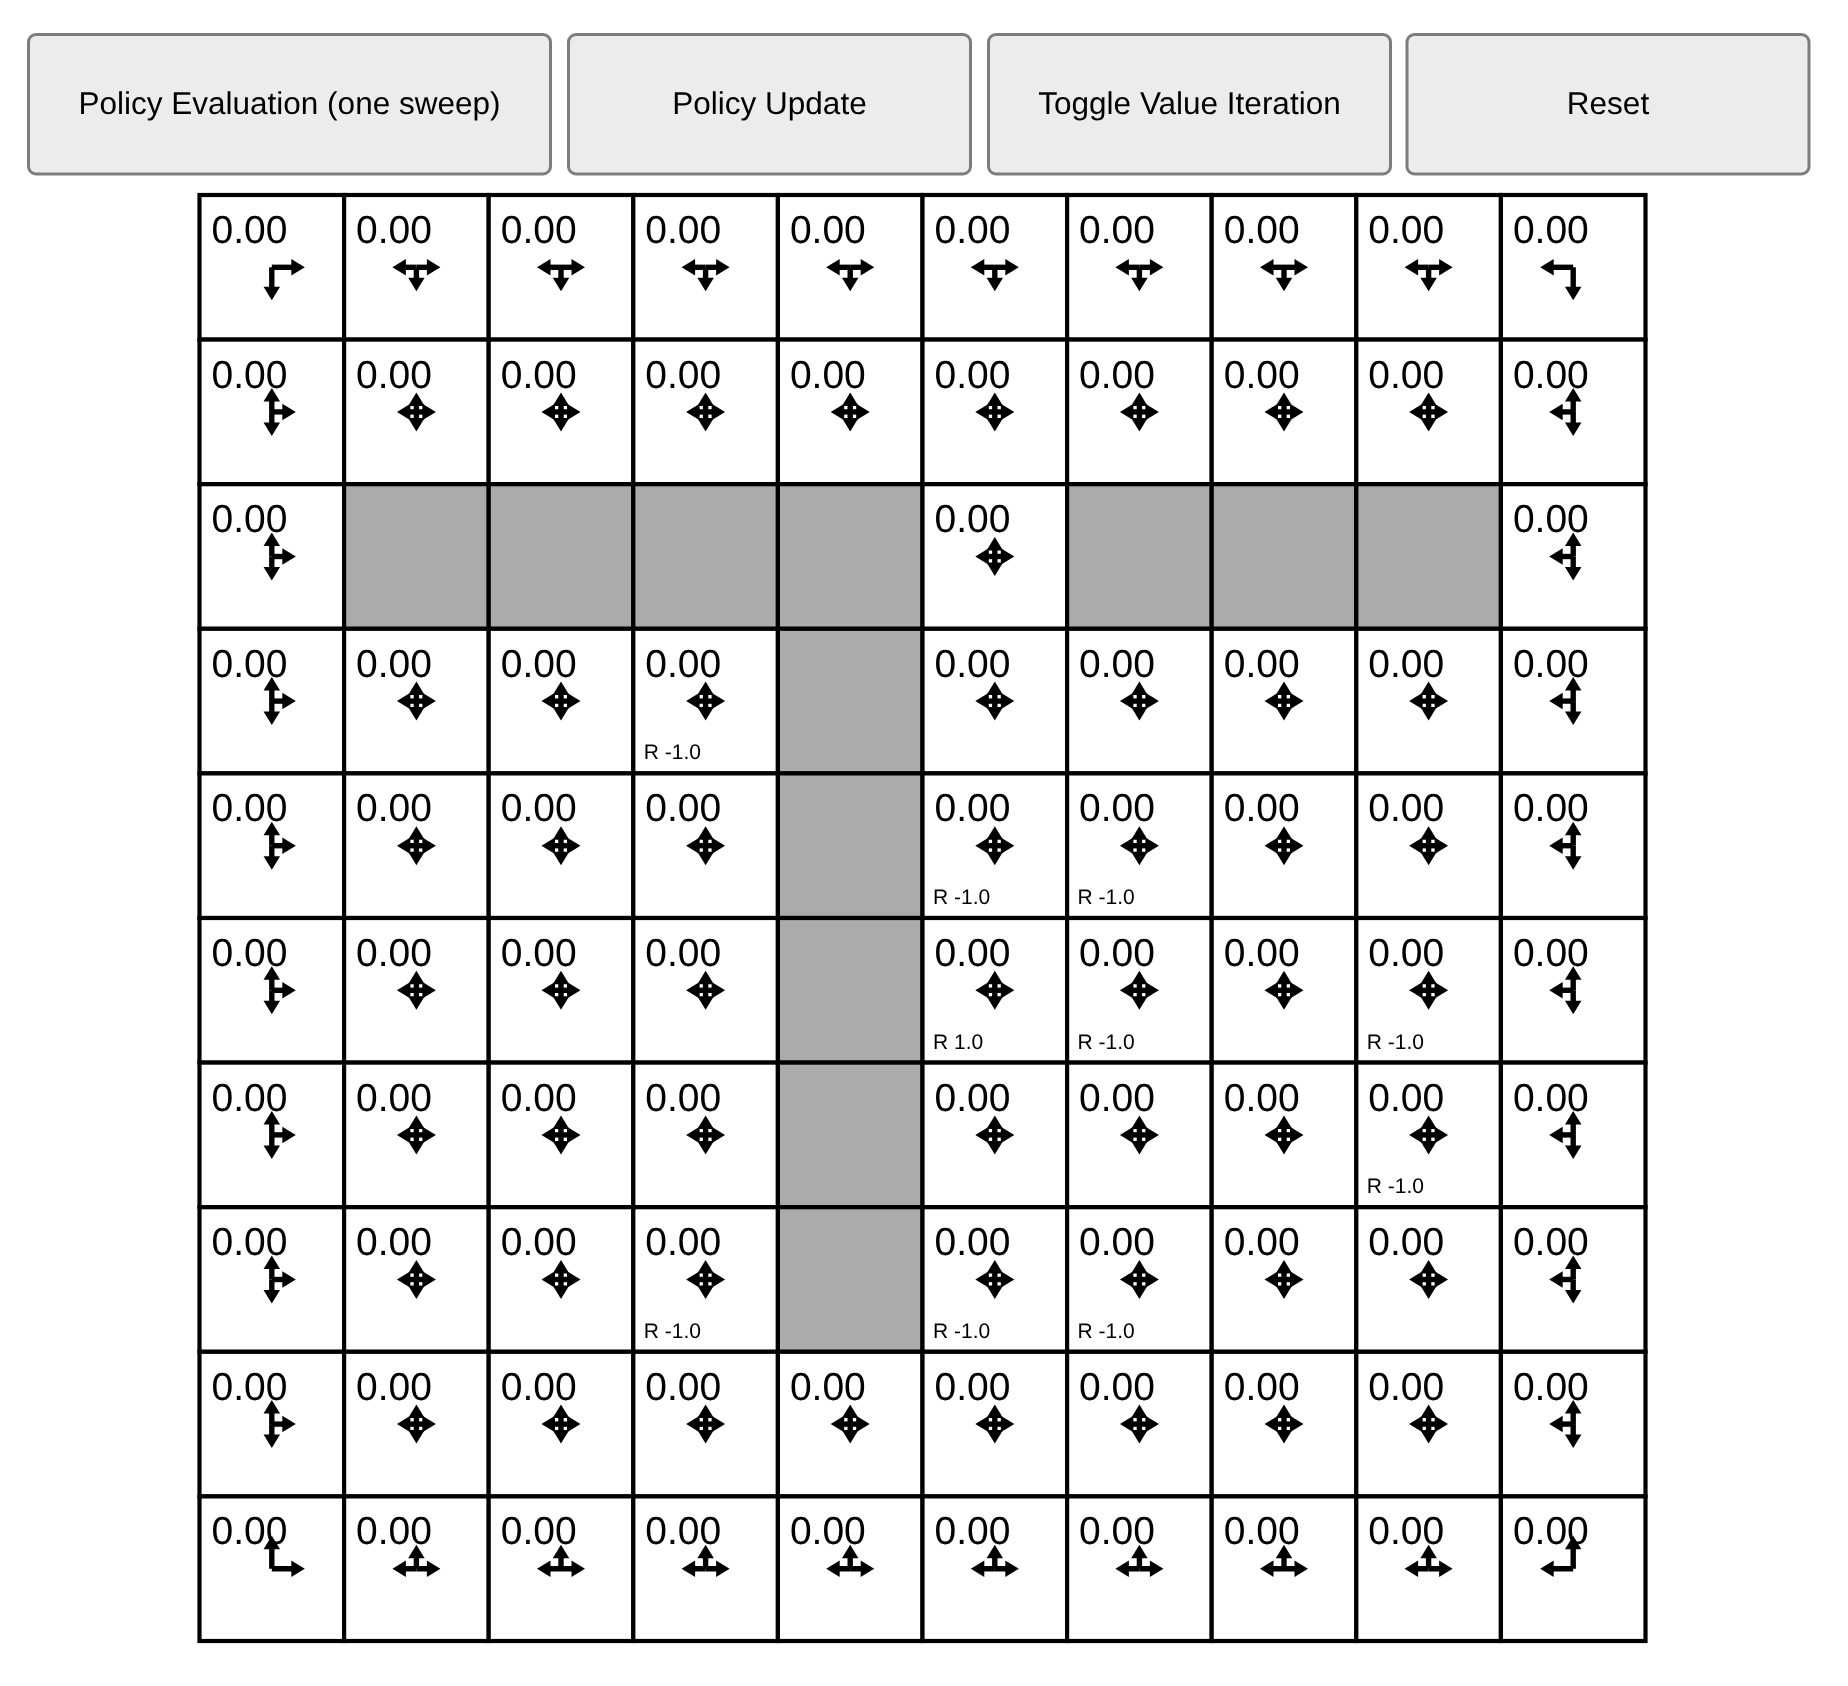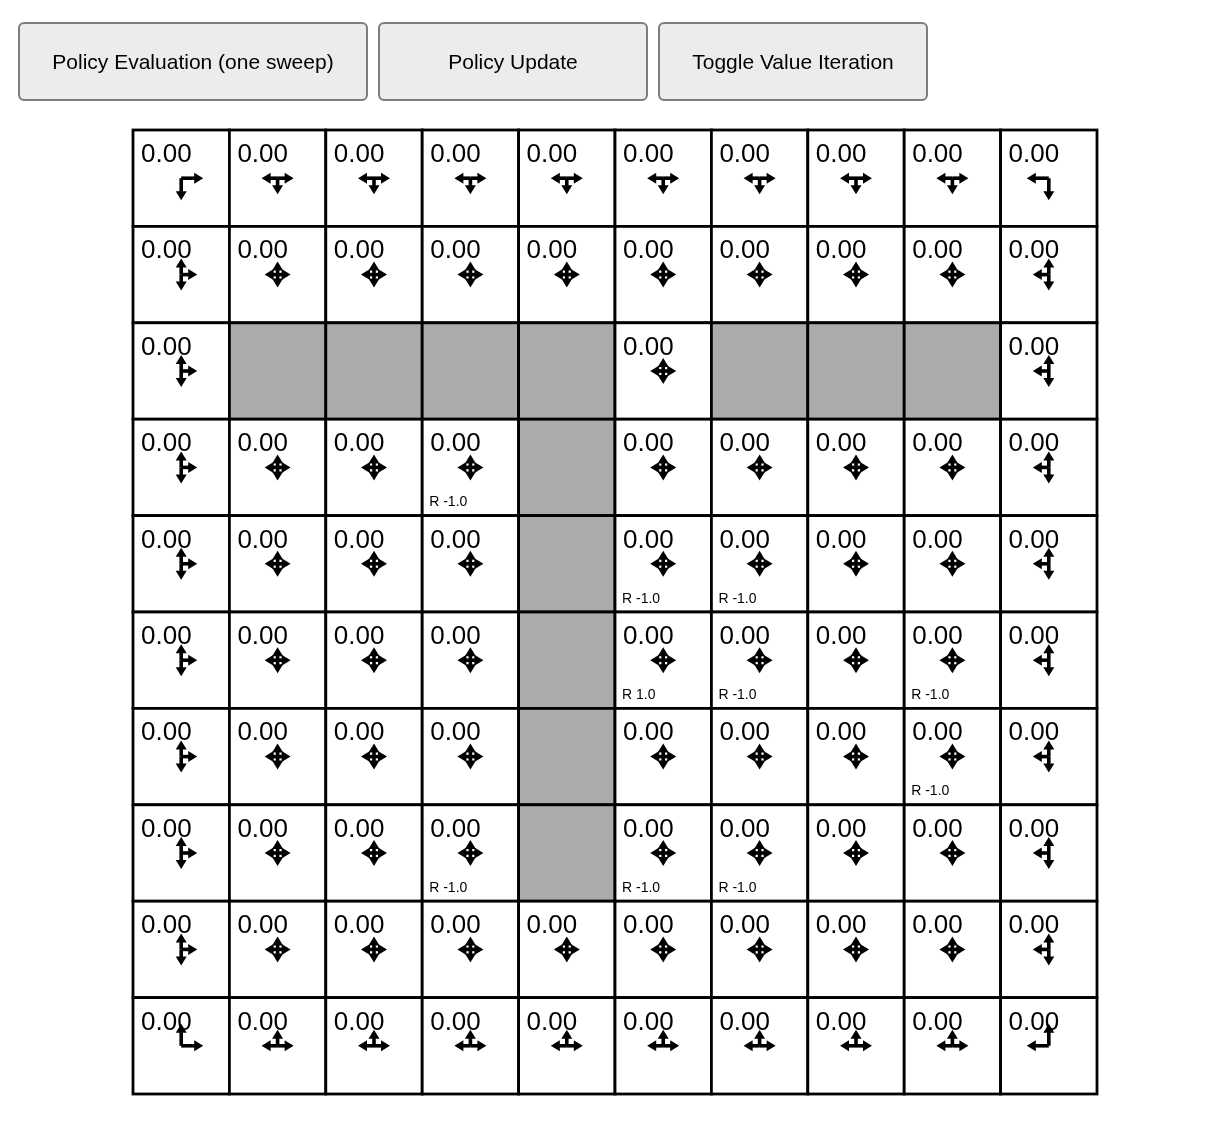--- a/index.html
+++ b/index.html
@@ -11,21 +11,21 @@
   #app {
     position: relative;
     width: 1232px;
     height: 1124px;
     background: #ffffff;
     overflow: hidden;
   }
   .btn {
     position: absolute;
     top: 22px;
-    height: 79px;
+    height: 95px;
     background: #ececec;
     border: 2px solid #7d7d7d;
     border-radius: 6px;
     font-family: "Liberation Sans", sans-serif;
     font-size: 21px;
     color: #000000;
     cursor: pointer;
     text-align: center;
   }
   #btn-policy-eval   { left: 18px;  width: 350px; }
@@ -46,20 +46,21 @@
 <body>
 
 <div id="app">
 
   <button id="btn-policy-eval" class="btn">Policy Evaluation (one sweep)</button>
 
   <button id="btn-policy-update" class="btn">Policy Update</button>
 
   <button id="btn-toggle-vi" class="btn">Toggle Value Iteration</button>
 
+  <button id="btn-reset" class="btn">Reset</button>
 
   <div id="grid-wrap">
     <svg id="grid-svg" width="969" height="969" viewBox="0 0 969 969">
         <g>
           <rect x="2" y="2" width="96.4" height="96.4" fill="#ffffff" stroke="#000000" stroke-width="2.8"></rect>
           <text x="10" y="34" font-size="26">0.00</text>
           <line x1="50.2" y1="50.2" x2="50.2" y2="65.2" stroke="#000000" stroke-width="3.6"></line>
           <polygon points="50.2,72.2 44.7,63.2 55.7,63.2" fill="#000000"></polygon>
           <line x1="50.2" y1="50.2" x2="65.2" y2="50.2" stroke="#000000" stroke-width="3.6"></line>
           <polygon points="72.2,50.2 63.2,55.7 63.2,44.7" fill="#000000"></polygon>

